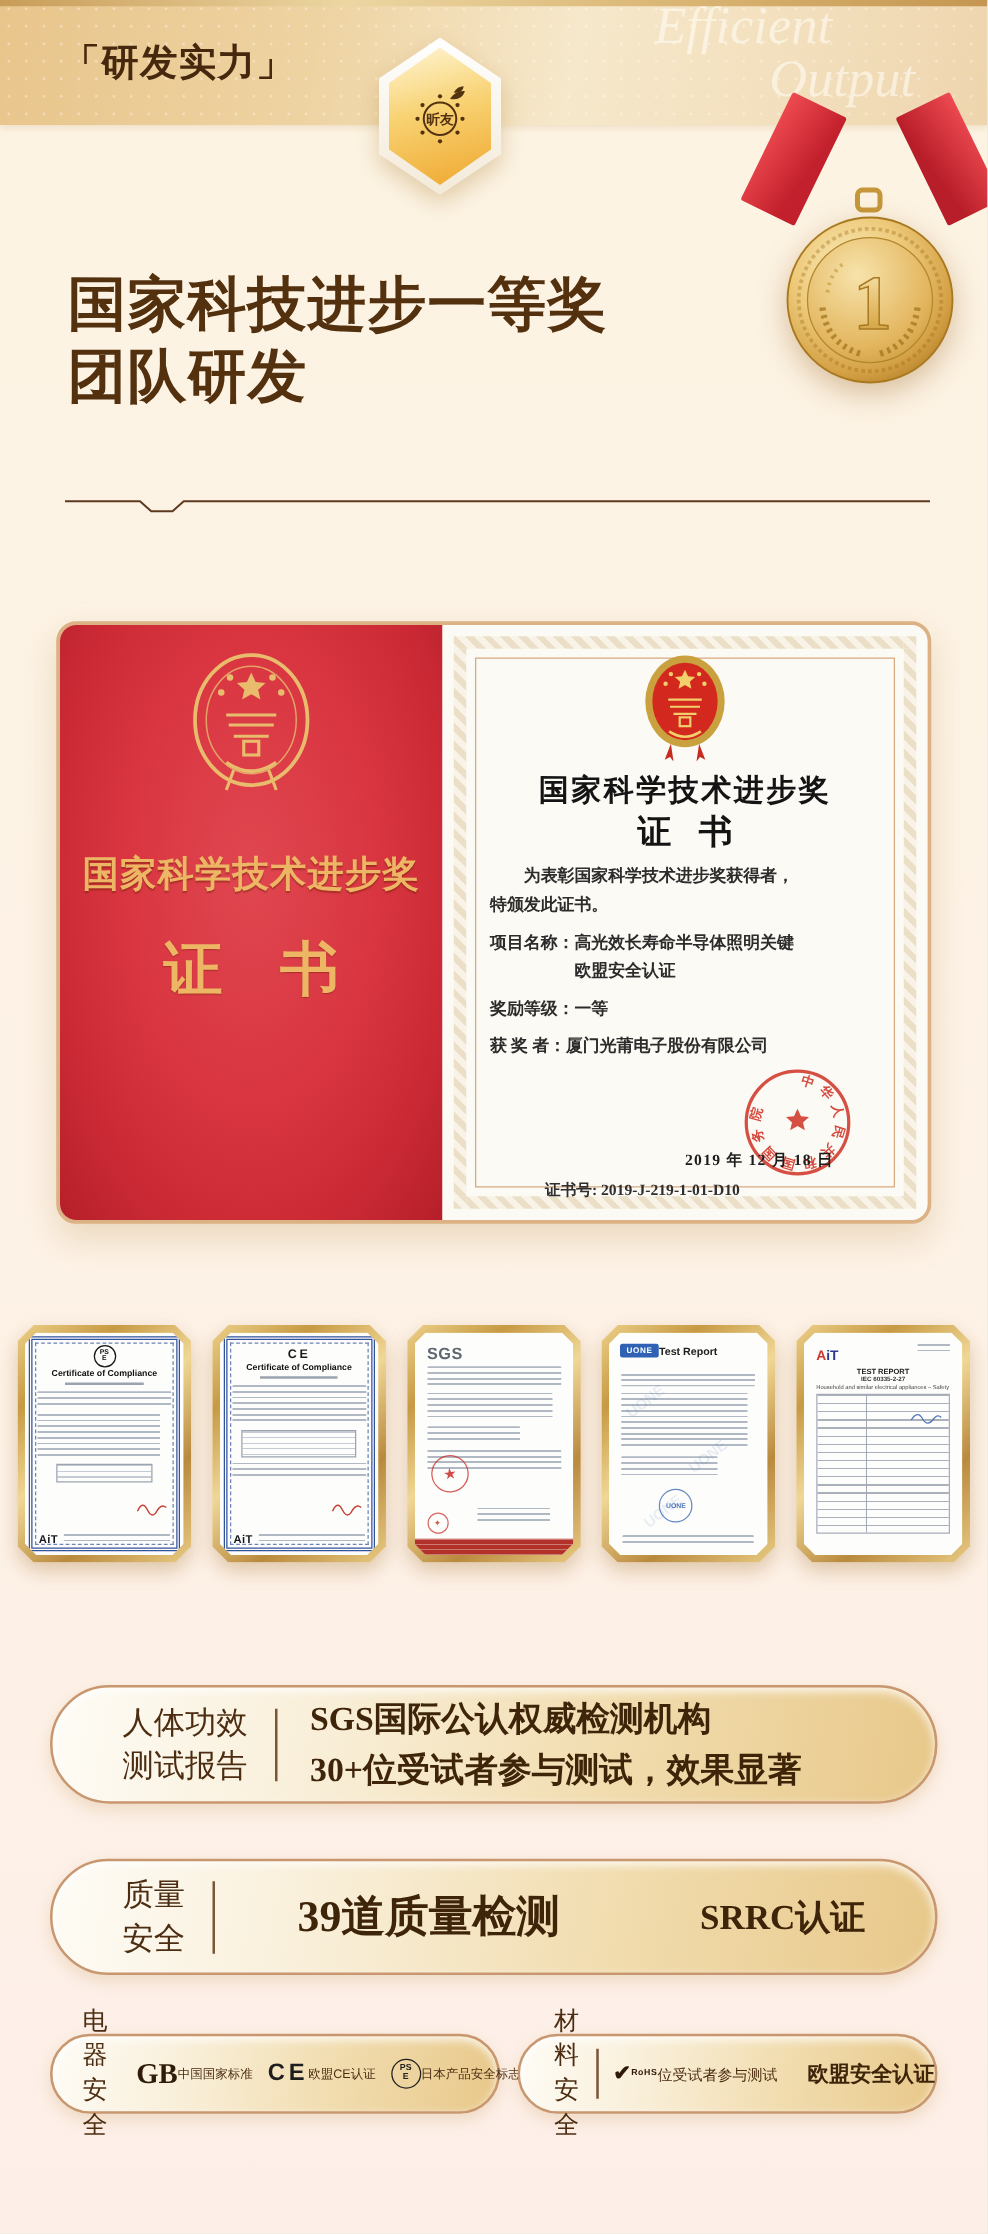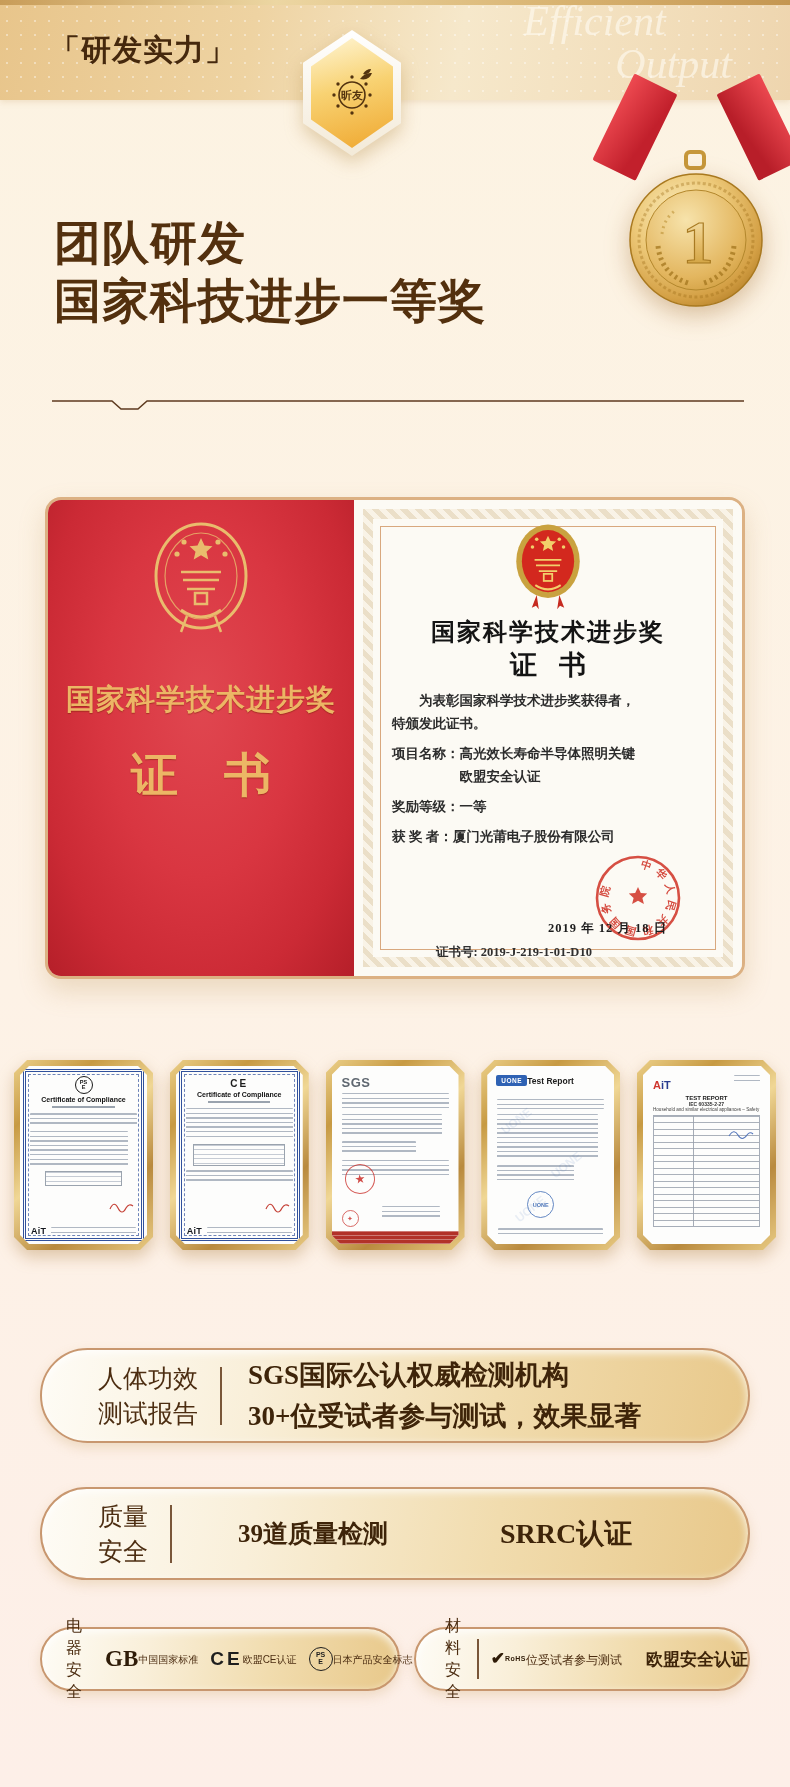--- a/index.html
+++ b/index.html
@@ -138,26 +138,26 @@
   .b-div { width:2px; background:#6a4526; opacity:.9; }
   .b-main { font-weight:700; color:#3e2409; }
   .latin { font-family:"Liberation Serif", serif; }
   .b1 { left:40px; top:1348px; width:710px; height:95px; padding-left:56px; }
   .b1 .b-label { font-size:25px; }
   .b1 .b-div { height:58px; margin:0 26px 0 22px; }
   .b1 .b-main { font-size:27px; line-height:1.5; }
   .b2 { left:40px; top:1487px; width:710px; height:93px; padding-left:56px; }
   .b2 .b-label { font-size:25px; }
   .b2 .b-div { height:58px; margin:0 26px 0 22px; }
-  .b2-item1 { font-size:25px; font-weight:700; color:#3e2409; margin-left:40px; }
+  .b2-item1 { font-size:35px; font-weight:700; color:#3e2409; margin-left:40px; }
   .b2-item2 { font-size:28px; font-weight:700; color:#3e2409; margin-left:112px; }
   .b3 { top:1627px; height:64px; border-radius:32px; }
   .b3l { left:40px; width:360px; padding-left:24px; }
   .b3r { left:414px; width:336px; padding-left:24px; }
-  .b3 .b-label { font-size:16px; }
+  .b3 .b-label { font-size:20px; }
   .b3 .b-div { height:40px; margin:0 12px 0 11px; }
   .mark-col { display:flex; flex-direction:row; align-items:center; justify-content:center; line-height:1.05; }
   .gb-mark { font-family:"Liberation Serif", serif; font-size:23px; font-weight:800; color:#2f1c08; }
   .ce-mark { font-size:19px; font-weight:600; letter-spacing:3px; color:#1e1e1e; }
   .pse-mark { width:24px; height:24px; border:1.5px solid #1e1e1e; border-radius:50%;
     display:flex; flex-direction:column; align-items:center; justify-content:center;
     font-size:7px; line-height:.95; font-weight:700; color:#1e1e1e; }
   .mark-cap { font-size:10px; color:#4c2d11; margin-top:2px; white-space:nowrap; }
   .b3-items { display:flex; align-items:center; gap:12px; }
   .rohs-check { font-size:17px; font-weight:800; color:#2e1a06; line-height:.9; }
@@ -224,22 +224,22 @@
       <circle cx="68" cy="68" r="57" fill="none" stroke="#9a6a15" stroke-width="3" opacity=".35" stroke-dasharray="3 2.5"></circle>
       <circle cx="68" cy="68" r="50" fill="url(#gm2)" stroke="#b3872c" stroke-width="1"></circle>
       <path d="M30 74 Q33 102 60 111" fill="none" stroke="#a3751e" stroke-width="5" stroke-dasharray="2.5 3.5" opacity=".75"></path>
       <path d="M106 74 Q103 102 76 111" fill="none" stroke="#a3751e" stroke-width="5" stroke-dasharray="2.5 3.5" opacity=".75"></path>
       <path d="M34 62 Q36 46 48 38" fill="none" stroke="#b88c2e" stroke-width="3" stroke-dasharray="2 4" opacity=".55"></path>
       <text x="70" y="91" font-size="62" font-weight="bold" text-anchor="middle" font-family="Liberation Serif, serif" fill="url(#gnum)" stroke="#a87a22" stroke-width="1.2">1</text>
     </svg>
   </div>
 
   <div class="hero-title">
+    <div>国家科技进步一等奖</div>
     <div>团队研发</div>
-    <div>国家科技进步一等奖</div>
   </div>
 
   <svg class="divider" viewBox="0 0 696 14">
     <path d="M2 3 H62 l9 8 h17 l9 -8 H694" fill="none" stroke="#5d3a1f" stroke-width="1.6" stroke-linejoin="round"></path>
   </svg>
 
   <div class="award-panel">
 
     <div class="cover">
       <svg class="cover-emblem" viewBox="0 0 120 136">

